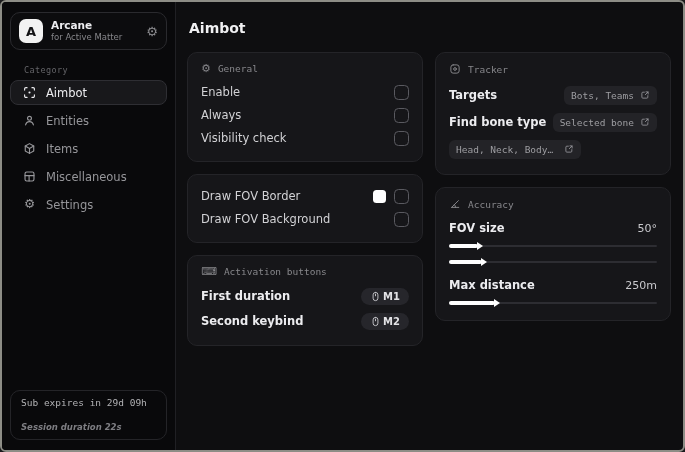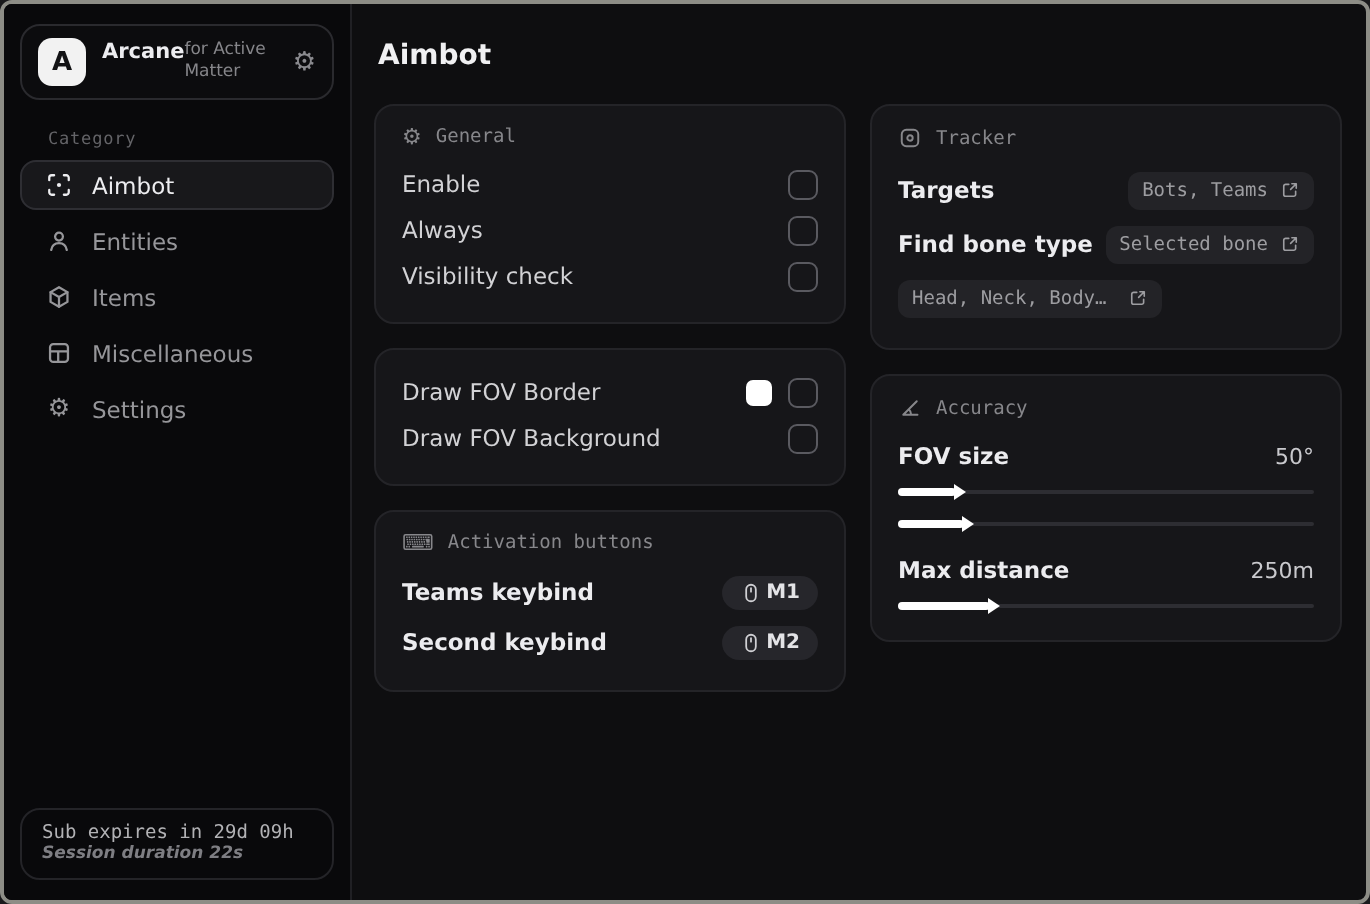--- a/index.html
+++ b/index.html
@@ -17,41 +17,41 @@
   }
   .brand{
     display:flex;align-items:center;gap:8px;
     padding:6px 8px;border:1px solid #2a2a2e;border-radius:10px;background:#0c0c0e;
   }
   .logo{
     width:24px;height:24px;border-radius:7px;background:#f2f2f2;color:#131315;
     display:flex;align-items:center;justify-content:center;
     font-weight:bold;font-size:13px;flex:0 0 auto;
   }
-  .brand-text{display:flex;flex-direction:row;line-height:1.25;}
+  .brand-text{display:flex;flex-direction:column;line-height:1.25;}
   .brand-title{font-size:10.5px;font-weight:bold;color:#ededf0;}
   .brand-sub{font-size:8.5px;color:#86868a;}
   .brand-gear{margin-left:auto;color:#8a8a8e;font-size:13px;line-height:1;cursor:pointer;}
   .cat-label{
     margin:15px 0 5px 14px;font-family:"DejaVu Sans Mono","Liberation Mono",monospace;
     font-size:8.5px;color:#646468;letter-spacing:.4px;
   }
   .menu{display:flex;flex-direction:column;gap:3px;}
   .menu-item{
     display:flex;align-items:center;gap:10px;height:25px;padding:0 12px;
     border-radius:8px;border:1px solid transparent;color:#96969a;font-size:11.5px;cursor:pointer;
   }
   .menu-item.selected{background:#18181b;border-color:#2e2e33;color:#ededf0;}
   .menu-item .mi-icon{width:13px;height:13px;flex:0 0 auto;display:flex;align-items:center;justify-content:center;}
   .menu-item svg{width:13px;height:13px;stroke:currentColor;fill:none;stroke-width:1.4;stroke-linecap:round;stroke-linejoin:round;}
   .gear-glyph{font-size:12.5px;line-height:1;}
   .sub-box{
     margin-top:auto;border:1px solid #242428;border-radius:10px;padding:6px 10px 7px;
   }
-  .sub-line1{font-family:"DejaVu Sans Mono","Liberation Mono",monospace;font-size:9.5px;color:#b2b2b5;margin-bottom:0;white-space:nowrap;}
+  .sub-line1{font-family:"DejaVu Sans Mono","Liberation Mono",monospace;font-size:9.5px;color:#b2b2b5;margin-bottom:14px;white-space:nowrap;}
   .sub-line2{font-size:8.5px;font-weight:bold;color:#7e7e83;font-style:italic;}
   
   .main{position:absolute;left:175px;right:0;top:0;bottom:0;padding:14px 12px 10px 10px;}
   .page-title{font-size:14px;font-weight:bold;color:#f0f0f2;margin:4px 0 16px 2px;}
   .cols{display:flex;gap:12px;align-items:flex-start;}
   .col{width:237px;display:flex;flex-direction:column;gap:12px;}
   .card{
     background:#161619;border:1px solid #242428;border-radius:10px;
     padding:10px 13px 12px;
   }
@@ -203,21 +203,21 @@
             <span class="checkbox"></span>
           </div>
         </section>
 
         <section class="card">
           <div class="card-head">
             <span class="glyph">⌨</span>
             <span>Activation buttons</span>
           </div>
           <div class="row keybind-row">
-            <span class="row-label bold">Teams keybind</span>
+            <span class="row-label bold">First duration</span>
             <span class="key-pill">
               <svg viewBox="0 0 16 16">
                   <rect x="4.5" y="2" width="7" height="12" rx="3.5"></rect>
                   <path d="M8 4.5v2.5"></path>
                 </svg>
               <span>M1</span>
             </span>
           </div>
           <div class="row keybind-row">
             <span class="row-label bold">Second keybind</span>

